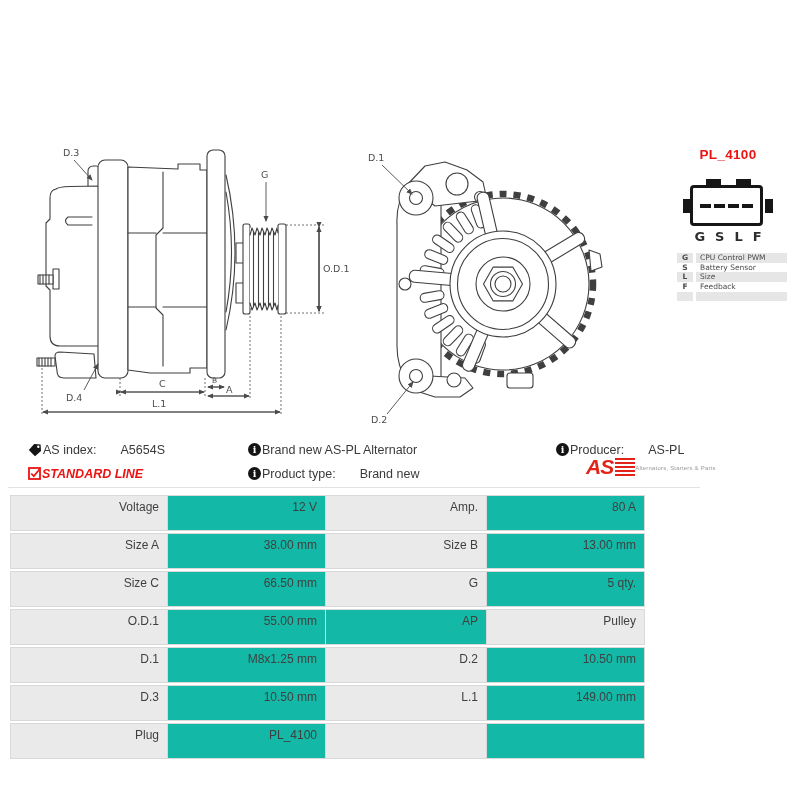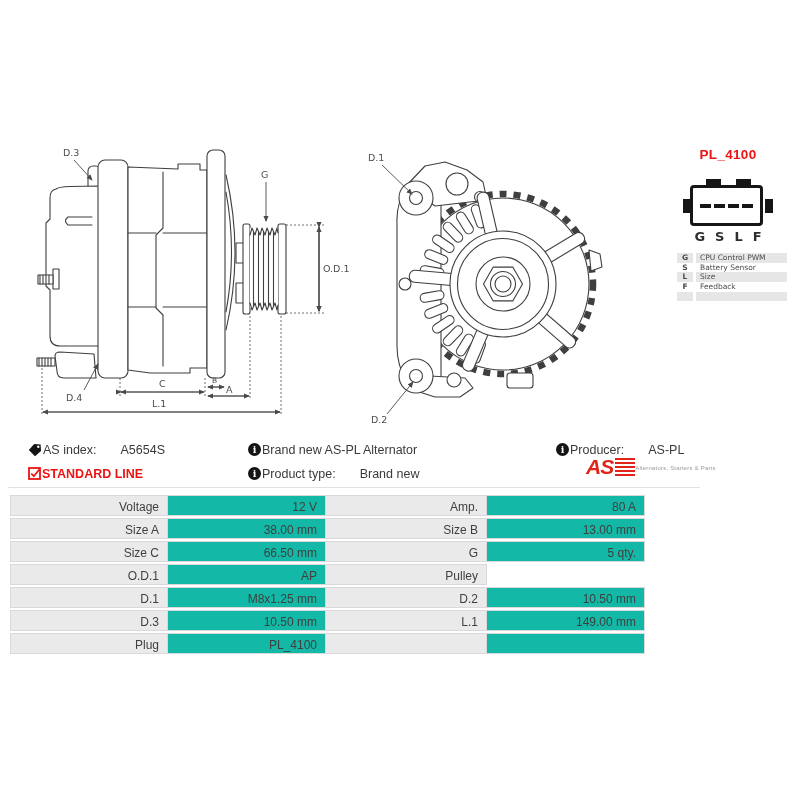--- a/index.html
+++ b/index.html
@@ -23,39 +23,39 @@
   .legend-row{display:flex;height:9.7px;line-height:9.7px;margin-bottom:0;}
   .legend-letter{width:16px;text-align:center;font-weight:bold;}
   .legend-gap{width:3px;background:#fff;}
   .legend-desc{flex:1;padding-left:4px;white-space:nowrap;overflow:hidden;}
   .legend-row.odd .legend-letter,.legend-row.odd .legend-desc{background:#e6e6e6;}
   .legend-row.even .legend-letter,.legend-row.even .legend-desc{background:#fff;}
 
   
   .info-row{display:flex;align-items:flex-start;gap:1px;height:16px;font-size:12.5px;color:#3a3a3a;}
   .b{font-weight:normal;margin-left:23px;}
-  .red{color:#ec1313;font-weight:bold;}
+  .red{color:#ec1313;font-weight:bold;font-style:italic;}
   .info-icon{width:13px;height:13px;border-radius:50%;background:#141414;color:#fff;
              font-size:9.5px;font-weight:bold;display:inline-flex;align-items:center;
              justify-content:center;font-family:"DejaVu Serif",serif;flex:0 0 auto;}
   #divider{left:8px;top:487px;width:692px;height:1px;background:#e2e2e2;}
 
   
   #as-logo{left:586px;top:457px;width:86px;display:flex;flex-direction:row;align-items:center;}
   #as-logo .row1{display:flex;align-items:flex-end;}
   #as-word{font-style:italic;font-weight:900;font-size:21px;line-height:20px;color:#e2231a;
            letter-spacing:-1px;}
   #as-stripes{width:20px;height:19px;margin-left:2px;
       background:repeating-linear-gradient(to bottom,#e2231a 0 2.2px,#fff 2.2px 3.9px);}
   #as-sub{font-size:6px;color:#9a9a9a;white-space:nowrap;margin-top:1px;letter-spacing:.2px;}
 
   
   #spec-table{left:10px;top:495px;width:635px;}
   .spec-row{display:grid;grid-template-columns:158px 158px 161px 158px;margin-bottom:2px;}
-  .spec-cell{height:21px;line-height:23px;font-size:12px;text-align:right;padding-right:8px;
+  .spec-cell{height:36px;line-height:23px;font-size:12px;text-align:right;padding-right:8px;
              border:1px solid #d9d9d9;box-sizing:border-box;color:#3f3f3f;}
   .spec-cell+.spec-cell{border-left:none;}
   .spec-label{background:#eaeaea;}
   .spec-value{background:#14b8a6;}
 
   
   svg{overflow:visible;}
   .ln{stroke:#3f3f3f;stroke-width:1.1;fill:none;stroke-linejoin:round;stroke-linecap:round;}
   .lnf{stroke:#3f3f3f;stroke-width:1.1;fill:#fff;stroke-linejoin:round;}
   .dim{stroke:#4a4a4a;stroke-width:0.9;fill:none;}
@@ -337,20 +337,21 @@
         <div class="spec-cell spec-value">13.00 mm</div>
       </div>
       <div class="spec-row">
         <div class="spec-cell spec-label">Size C</div>
         <div class="spec-cell spec-value">66.50 mm</div>
         <div class="spec-cell spec-label">G</div>
         <div class="spec-cell spec-value">5 qty.</div>
       </div>
       <div class="spec-row">
         <div class="spec-cell spec-label">O.D.1</div>
+        <div class="spec-cell spec-value">55.00 mm</div>
         <div class="spec-cell spec-value">AP</div>
         <div class="spec-cell spec-label">Pulley</div>
       </div>
       <div class="spec-row">
         <div class="spec-cell spec-label">D.1</div>
         <div class="spec-cell spec-value">M8x1.25 mm</div>
         <div class="spec-cell spec-label">D.2</div>
         <div class="spec-cell spec-value">10.50 mm</div>
       </div>
       <div class="spec-row">

